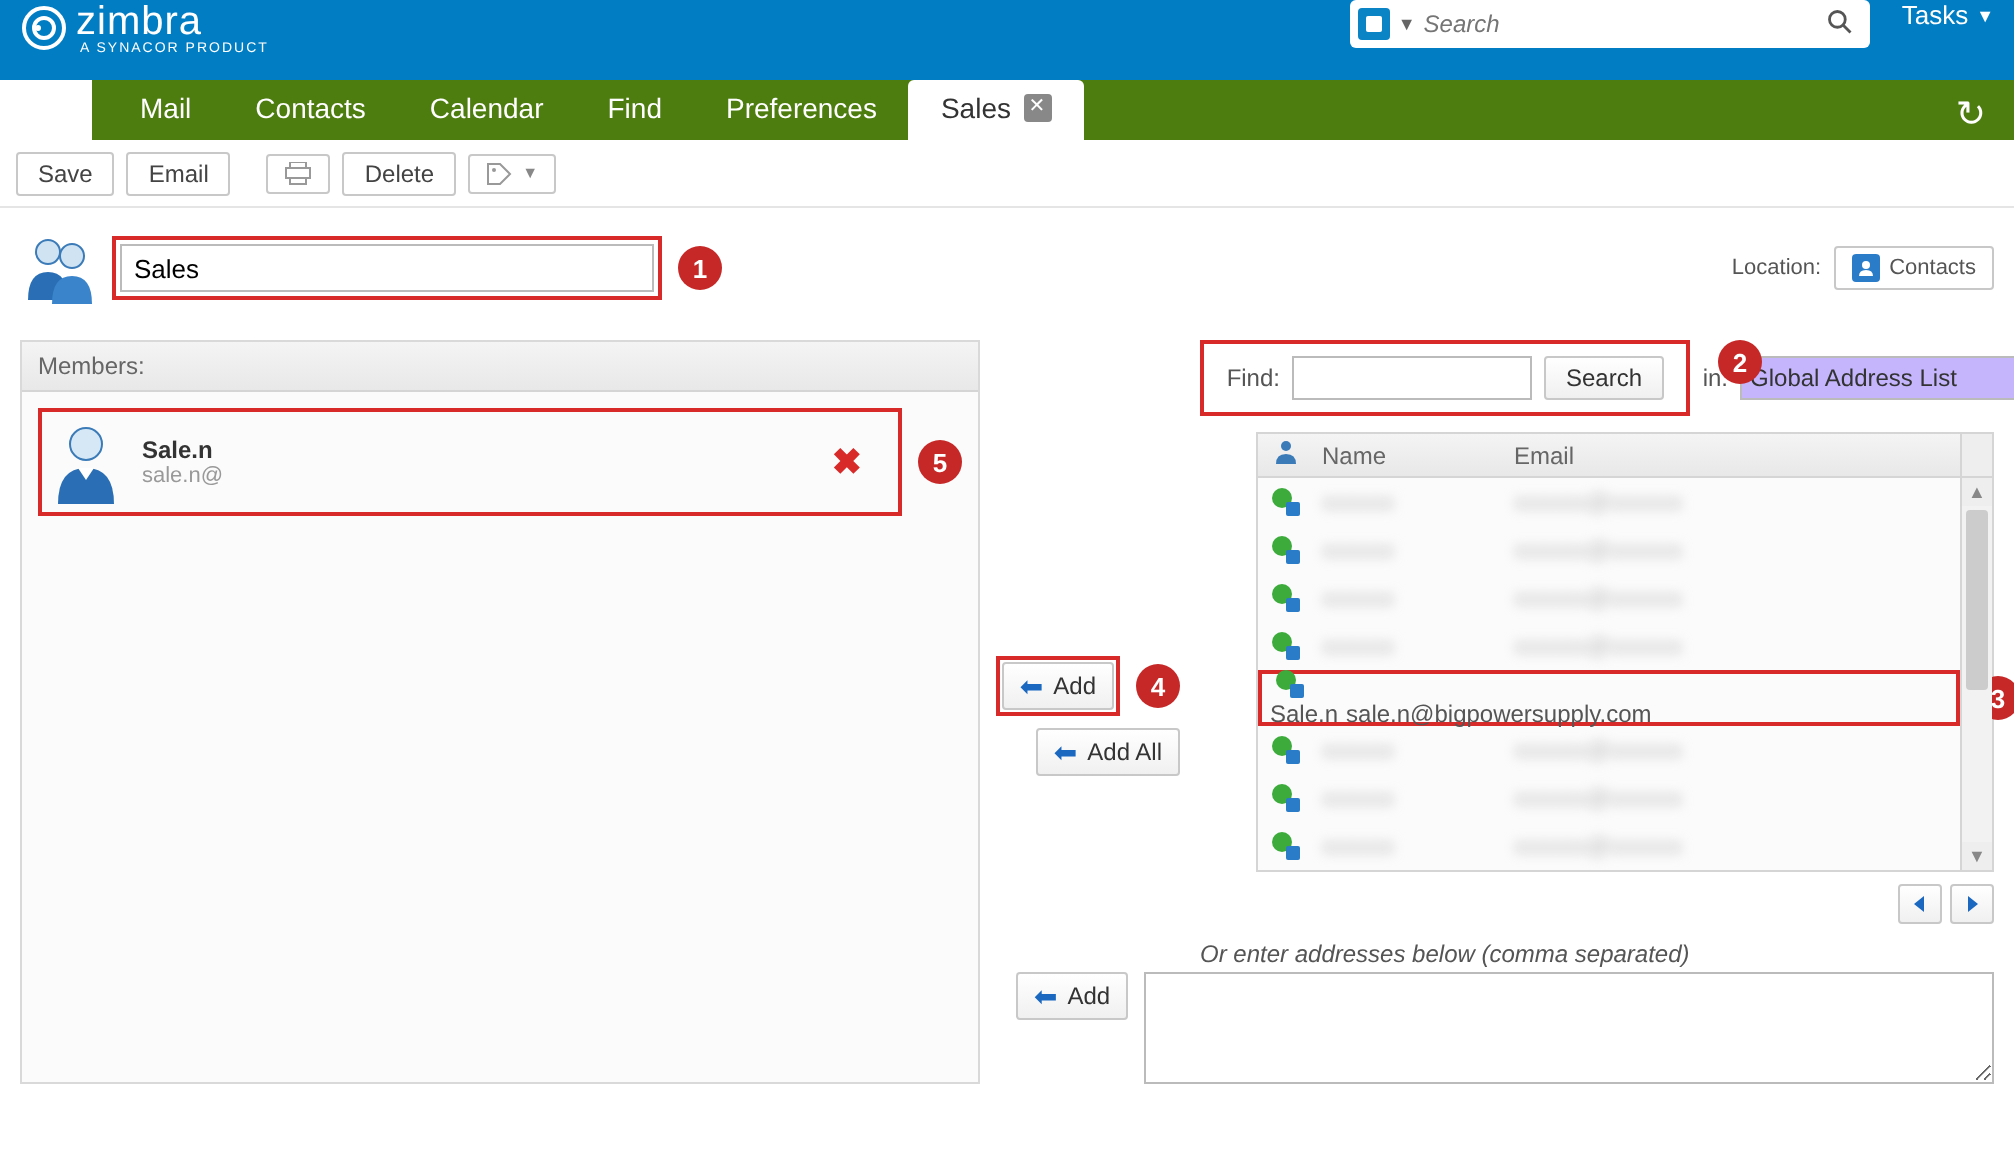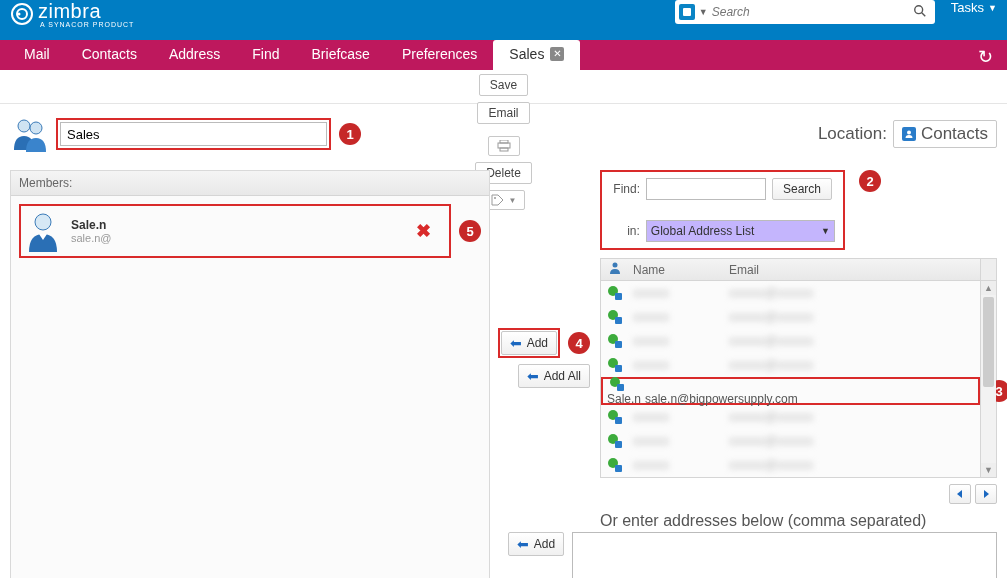--- a/index.html
+++ b/index.html
@@ -14,39 +14,39 @@
   .header-spacer { flex: 1; }
   .search-box { background: #fff; border-radius: 3px; height: 24px; width: 260px; display: flex; align-items: center; padding: 0 4px; }
   .search-scope { width: 16px; height: 16px; background: #0a84c5; border-radius: 2px; display:flex;align-items:center;justify-content:center; }
   .search-dd-arrow { margin: 0 4px; color: #666; font-size: 9px; }
   .search-input { flex: 1; border: none; outline: none; font-style: italic; color: #999; font-size: 12px; }
   .search-glass { color: #555; font-size: 14px; padding: 0 4px; }
   .user-menu { margin-left: 16px; display: flex; align-items: center; color: #fff; font-size: 13px; }
   .user-menu .arrow { font-size: 9px; margin-left: 4px; }
 
   
-  .tab-bar { background: #be185d; height: 30px; display: flex; align-items: flex-end; padding: 0 8px; color: #fff; position: relative; }
+  .tab-bar { background: #4d7c0f; height: 30px; display: flex; align-items: flex-end; padding: 0 8px; color: #fff; position: relative; margin-left: 46px; }
   .tab { padding: 6px 16px 8px; font-size: 14px; cursor: pointer; }
   .tab.active { background: #fff; color: #333; border-radius: 3px 3px 0 0; display:flex; align-items:center; gap:6px;}
   .tab-close { width:14px;height:14px;background:#888;border-radius:2px;display:flex;align-items:center;justify-content:center;color:#fff;font-size:10px;line-height:1; }
   .refresh-icon { position: absolute; right: 14px; top: 6px; color: #fff; font-size: 18px; }
 
   
-  .toolbar { height: 34px; display: flex; align-items: center; padding: 4px 8px; border-bottom: 1px solid #e5e5e5; gap: 6px; flex-direction: column; }
+  .toolbar { height: 34px; display: flex; align-items: center; padding: 4px 8px; border-bottom: 1px solid #e5e5e5; gap: 6px; }
   .btn { background: #fff; border: 1px solid #c8c8c8; border-radius: 2px; padding: 3px 10px; font-size: 12px; color: #444; cursor: pointer; display:flex;align-items:center;gap:4px; }
   .btn.icon-only { padding: 3px 8px; color: #888; }
   .btn .dd-arrow { font-size: 8px; color: #888; }
 
   
   .content { padding: 8px 10px; display: flex; flex-direction: column; }
   .top-row { display: flex; align-items: center; margin-bottom: 14px; height: 44px; }
   .group-avatar { width: 40px; height: 40px; margin-right: 6px; }
   .group-name-wrap { border: 2px solid #d92a2a; padding: 2px; width: 275px; }
   .group-name-input { width: 100%; height: 24px; border: 1px solid #bbb; padding: 2px 6px; font-size: 13px; }
-  .location-area { margin-left: auto; display: flex; align-items: center; gap: 6px; font-size: 17px; color: #555; }
+  .location-area { margin-left: auto; display: flex; align-items: center; gap: 6px; font-size: 11px; color: #555; }
   .loc-btn { border: 1px solid #c8c8c8; border-radius: 2px; padding: 3px 8px; display:flex;align-items:center;gap:5px;cursor:pointer; }
   .loc-icon { width: 14px; height: 14px; background: #2a7cc9; border-radius: 2px; display:flex;align-items:center;justify-content:center;color:#fff;font-size:9px; }
 
   
   .ann { width: 22px; height: 22px; background: #c62828; border-radius: 50%; color: #fff; font-size: 13px; font-weight: bold; display: flex; align-items: center; justify-content: center; margin-left: 8px; flex-shrink:0; }
 
   
   .lower { display: flex; gap: 10px; }
 
   
@@ -61,30 +61,30 @@
   .member-email { font-size: 11px; color: #999; }
   .member-remove { color: #d92a2a; font-size: 18px; font-weight: bold; cursor:pointer; padding: 0 14px; }
 
   
   .mid-col { display:flex;flex-direction:column;align-items:flex-end;justify-content:flex-start; padding-top: 158px; gap:6px; width: 90px; }
   .arrow-btn { border:1px solid #c8c8c8; border-radius:2px; background: linear-gradient(#fff,#f0f0f0); padding:3px 8px; font-size:12px; display:flex;align-items:center;gap:5px;cursor:pointer; }
   .arrow-left { color:#1b68c0; font-size:14px; }
 
   
   .right-col { flex:1; display:flex;flex-direction:column; }
-  .find-box { border:2px solid #d92a2a; padding:6px 8px; display:flex;flex-direction:column;gap:20px; width: 245px; }
+  .find-box { border:2px solid #d92a2a; padding:6px 8px; display:flex;gap:2px; width: 245px; }
   .find-row { display:flex;align-items:center;gap:6px; }
   .find-label { width: 30px; text-align: right; color: #555; }
   .find-input { border:1px solid #bbb; height:22px; width:120px; padding:2px 4px; }
   .find-select { border:1px solid #bbb; height:22px; width:190px; padding:2px 4px; background:#c4b5fd; display:flex;align-items:center;justify-content:space-between; }
   .search-btn { border:1px solid #c8c8c8;border-radius:2px;padding:3px 10px;background:linear-gradient(#fff,#f0f0f0);cursor:pointer; }
   .find-top-row { display:flex;align-items:flex-start;gap:6px; margin-bottom: 8px; }
 
   
-  .results { border:1px solid #d5d5d5; background:#fbfbfb; }
+  .results { border:1px solid #d5d5d5; background:#fbfbfb;margin-left:28px; }
   .results-header { display:flex; background:linear-gradient(#f4f4f4,#e8e8e8); border-bottom:1px solid #d5d5d5; height:22px; align-items:center; font-size:12px;color:#666; }
   .col-icon { width:28px; text-align:center; }
   .col-name { width:96px; padding-left:4px; }
   .col-email { flex:1; padding-left:4px; }
   .col-scroll { width:16px;background:#eee;border-left:1px solid #d5d5d5;align-self:stretch; }
   .results-body { display:flex; }
   .results-rows { flex:1; }
   .result-row { display:flex; height:24px; align-items:center; border-bottom:1px solid transparent; }
   .result-row .ri { width:28px; display:flex;align-items:center;justify-content:center; }
   .globe-icon { width:16px;height:16px; }
@@ -95,21 +95,21 @@
   .scroll-col { width:16px;background:#f2f2f2;border-left:1px solid #d5d5d5; position:relative; }
   .scroll-thumb{ position:absolute;top:2px;left:2px;right:2px;height:50px;background:#ccc;border-radius:2px;}
   .scroll-arrow{ position:absolute;left:0;right:0;height:14px;background:#eee;display:flex;align-items:center;justify-content:center;font-size:9px;color:#888;}
 
   
   .pager { display:flex;justify-content:flex-end; gap:4px; margin-top:6px; }
   .pager-btn { width:22px;height:20px;border:1px solid #c8c8c8;border-radius:2px;display:flex;align-items:center;justify-content:center;background:linear-gradient(#fff,#f0f0f0);cursor:pointer; }
   .pager-btn svg{ width:12px;height:12px; }
 
   
-  .manual-label { margin-top:8px; font-size:16px;color:#555; }
+  .manual-label { margin-top:8px; font-size:12px;color:#555;font-style:italic; }
   .manual-row { display:flex; gap:8px; margin-top:2px; align-items:flex-start; }
   .manual-text { flex:1; border:1px solid #bbb; height:56px; padding:4px; }
   .manual-add { border:1px solid #c8c8c8; border-radius:2px; background: linear-gradient(#fff,#f0f0f0); padding:3px 8px; font-size:12px; display:flex;align-items:center;gap:5px;cursor:pointer;margin-left:-92px; }
 </style>
 </head>
 <body>
 
 <div class="header-bar">
   <div class="logo-area">
     <svg class="logo-icon" viewBox="0 0 24 24">
@@ -140,23 +140,22 @@
   </div>
   <div class="user-menu">
     <span>Tasks</span>
     <span class="arrow">▼</span>
   </div>
 </div>
 
 <div class="tab-bar">
   <div class="tab">Mail</div>
   <div class="tab">Contacts</div>
-  <div class="tab">Address</div>
+  <div class="tab">Calendar</div>
   <div class="tab">Find</div>
-  <div class="tab">Briefcase</div>
   <div class="tab">Preferences</div>
   <div class="tab active">
     <span>Sales</span>
     <span class="tab-close">✕</span>
   </div>
   <span class="refresh-icon">↻</span>
 </div>
 
 <div class="toolbar">
   <div class="btn">Save</div>

